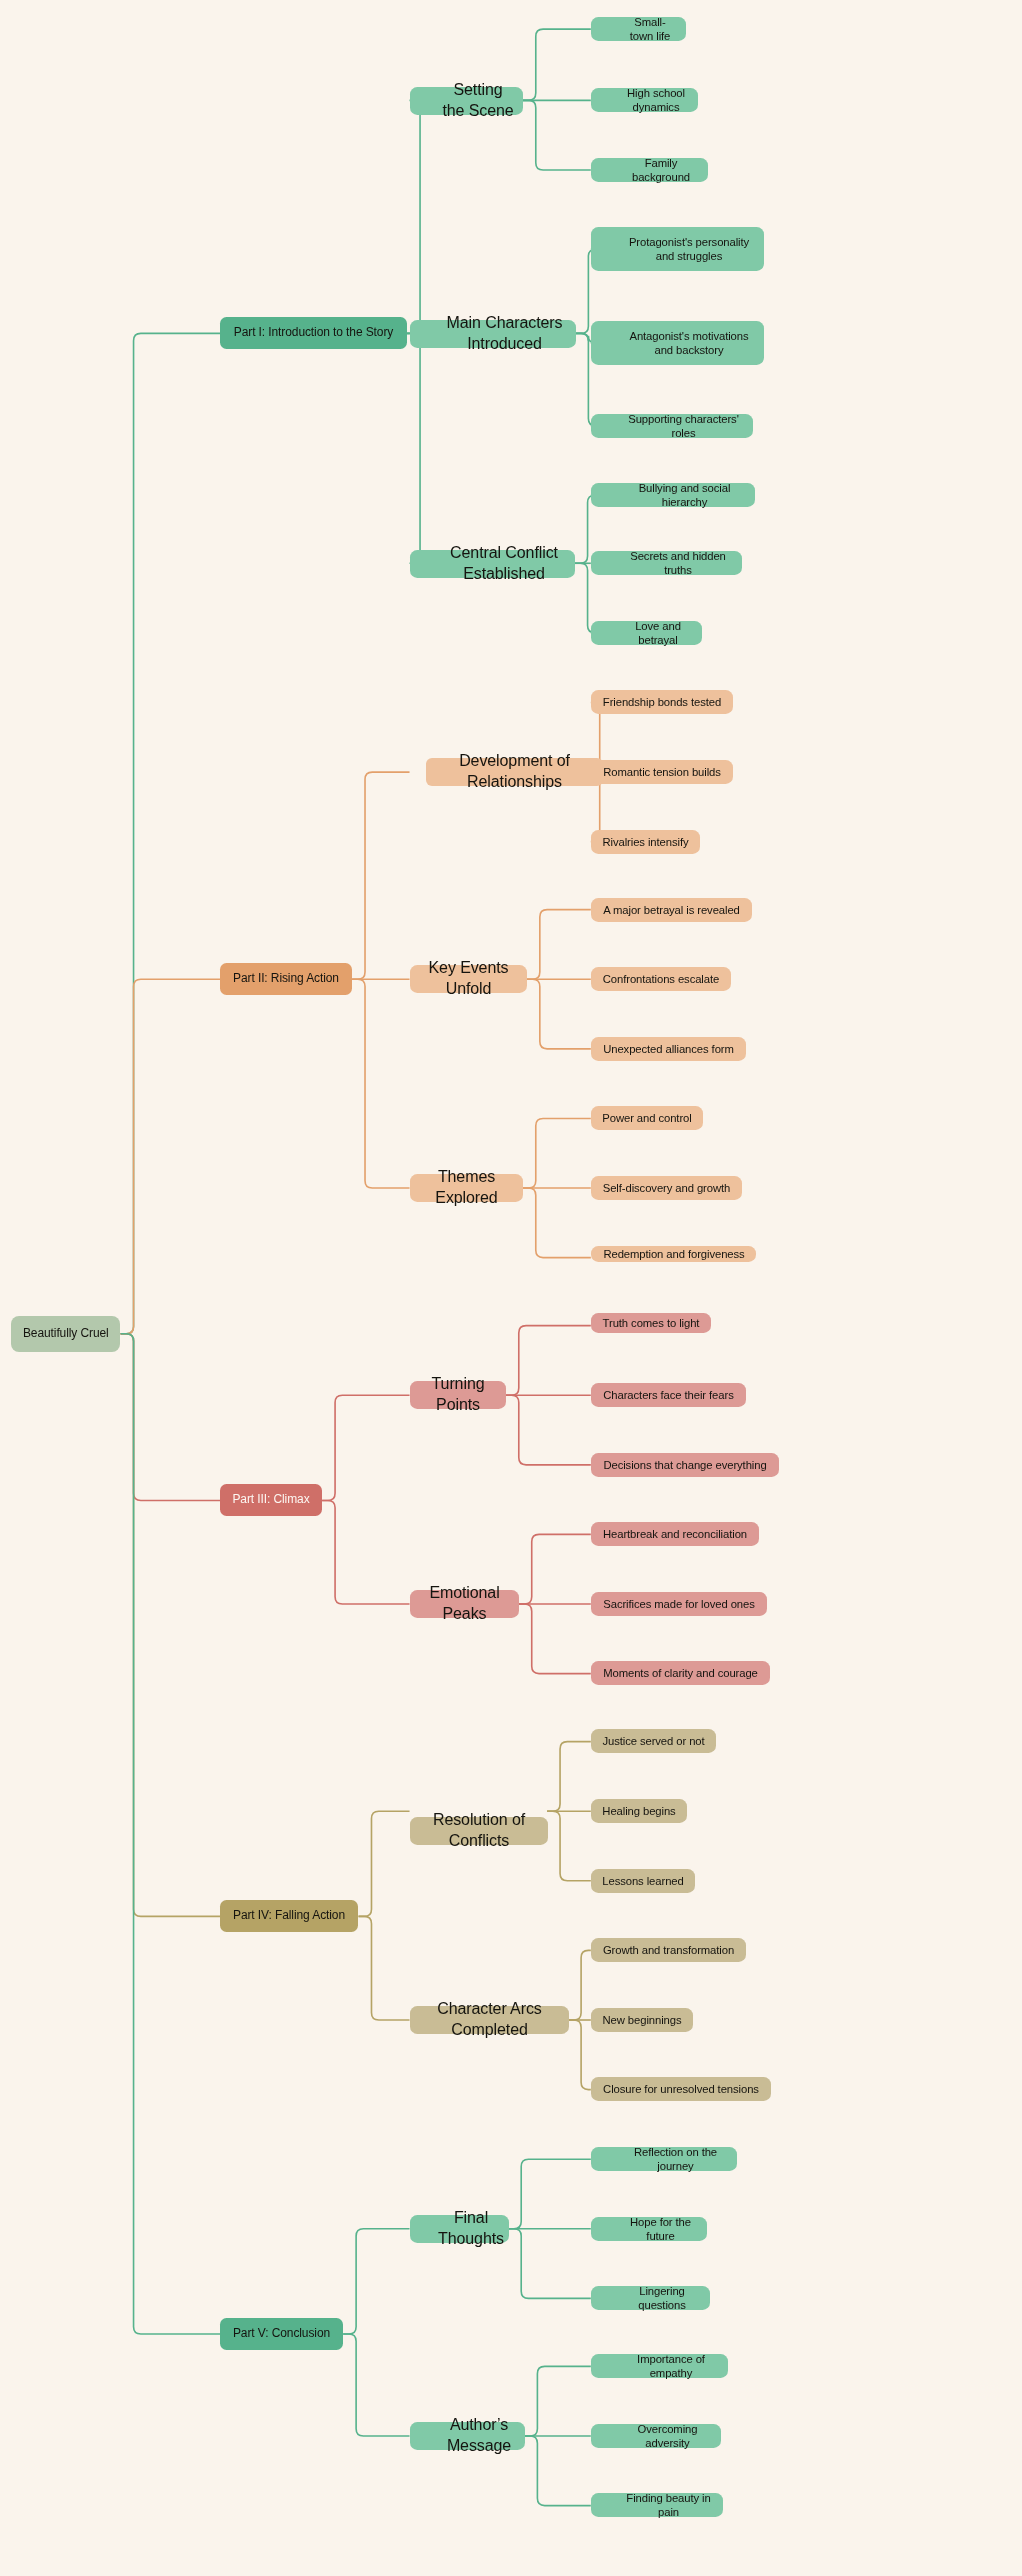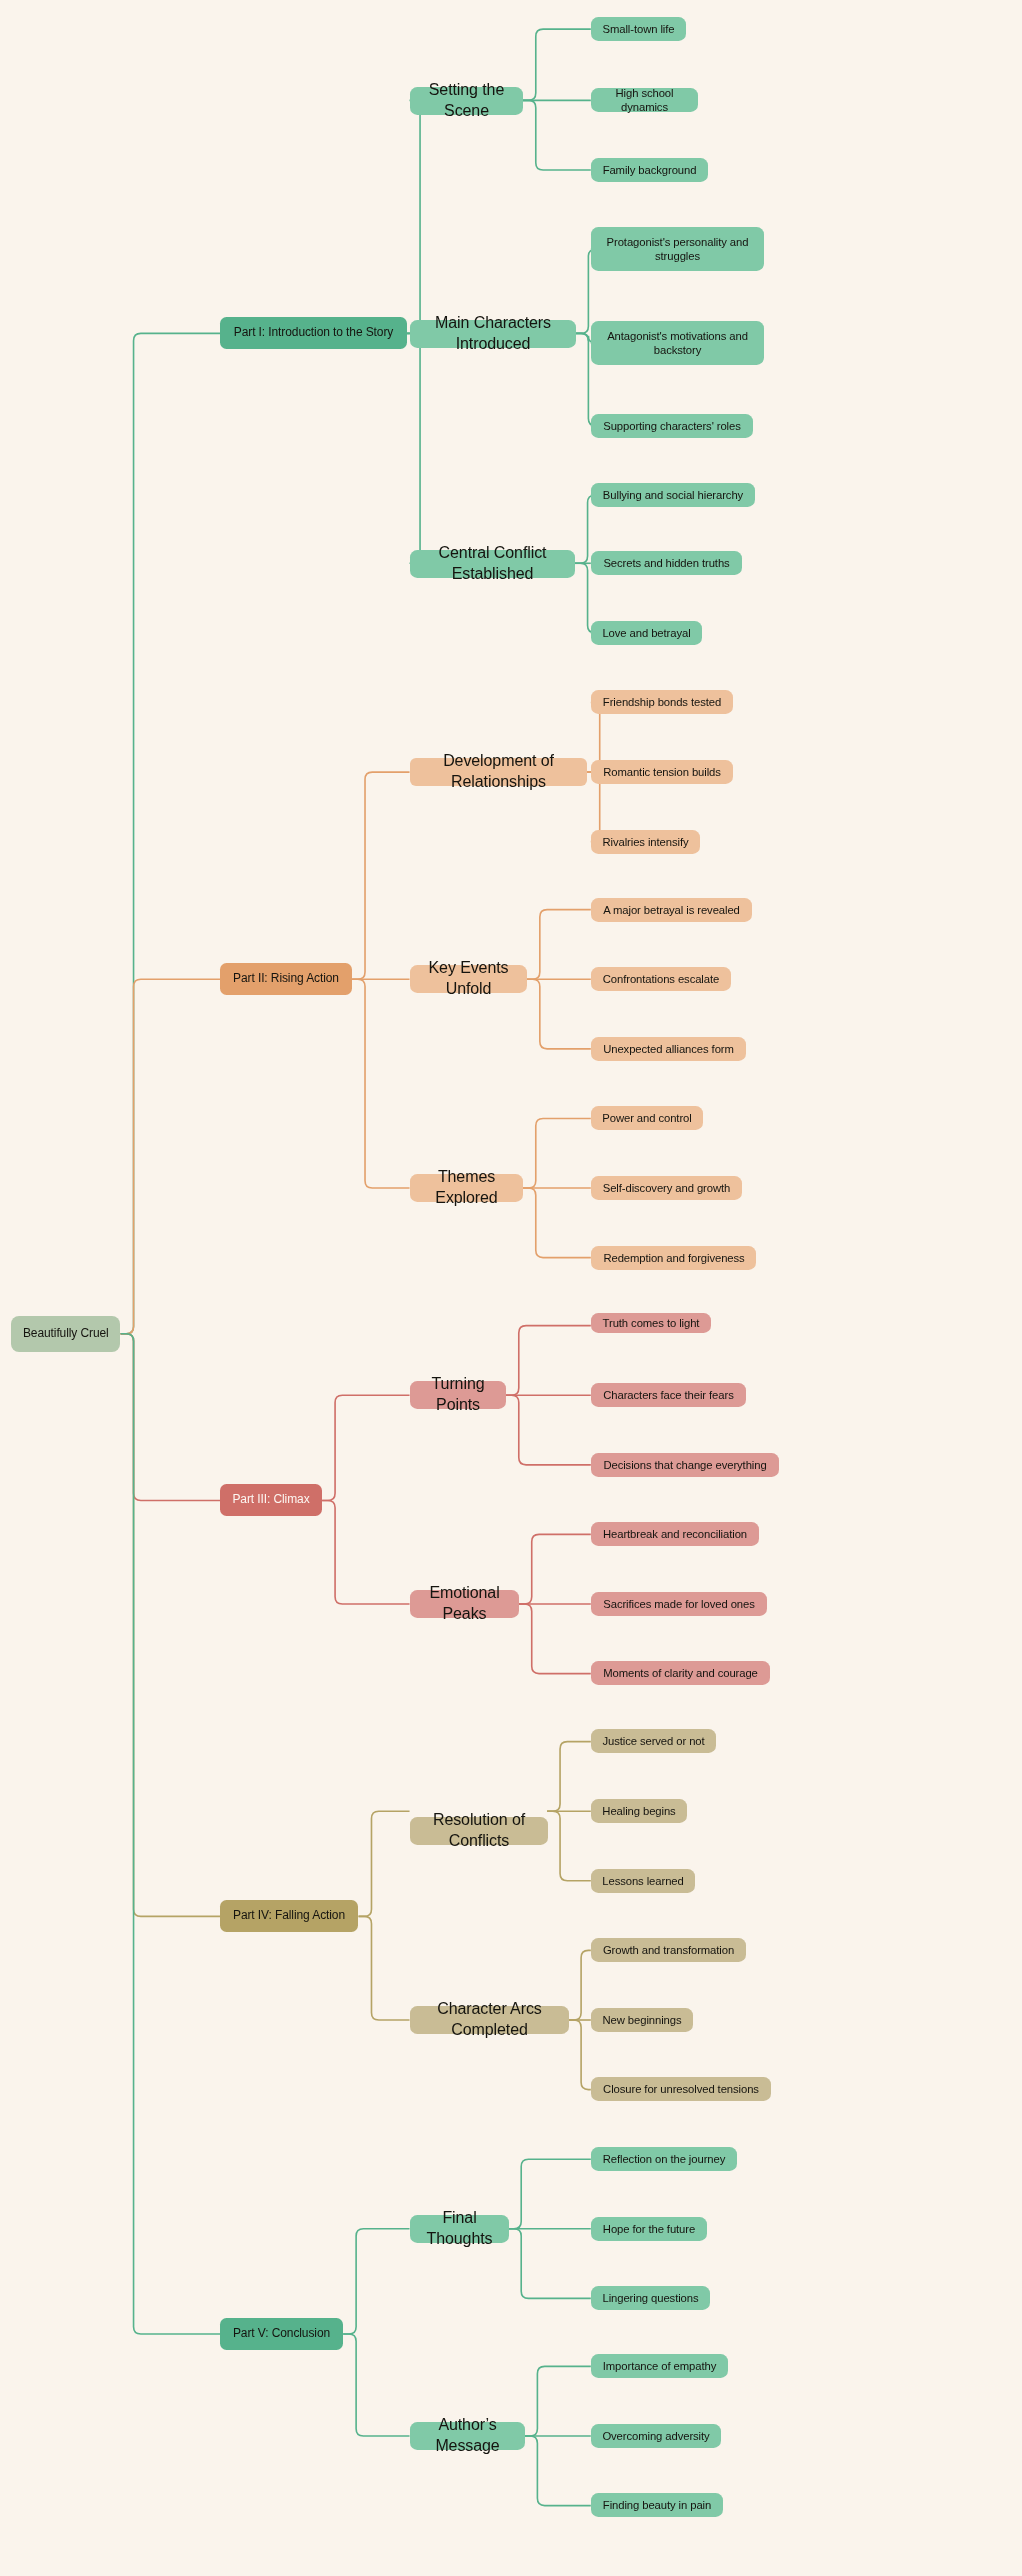--- a/index.html
+++ b/index.html
@@ -49,21 +49,21 @@
     border-radius: 6.5px;
   }
   .node.l2 {
     font-size: 16px;
   }
   .node.l3 {
     font-size: 11.3px;
   }
   
   .g-main  { background: #56b28c; }
-  .g-sub   { background: #80c9a7; }
+  .g-sub   { background: #80c9a7; padding-left: 32px; }
   .o-main  { background: #e3a06b; }
   .o-sub   { background: #eec19c; }
   .r-main  { background: #cf6f68; color: #fdf7f2; }
   .r-sub   { background: #dd9a95; }
   .k-main  { background: #b5a365; }
   .k-sub   { background: #c9bc95; }
 </style>
 </head>
 <body>
 
@@ -161,21 +161,21 @@
     </div>
     <div class="node l3 g-sub" style="left: 591px; top: 551px; width: 151px; height: 24px;">
       <span>Secrets and hidden truths</span>
     </div>
     <div class="node l3 g-sub" style="left: 591px; top: 621px; width: 111px; height: 24px;">
       <span>Love and betrayal</span>
     </div>
     <div class="node l1 o-main" style="left: 220px; top: 963px; width: 132px; height: 32px;">
       <span>Part II: Rising Action</span>
     </div>
-    <div class="node l2 o-sub" style="left: 410px; top: 758px; width: 177px; height: 27.5px; border-radius: 6px;">
+    <div class="node l2 o-sub" style="left: 426px; top: 758px; width: 177px; height: 27.5px; border-radius: 6px;">
       <span>Development of Relationships</span>
     </div>
     <div class="node l3 o-sub" style="left: 591px; top: 690px; width: 142px; height: 24px;">
       <span>Friendship bonds tested</span>
     </div>
     <div class="node l3 o-sub" style="left: 591px; top: 760px; width: 142px; height: 24px;">
       <span>Romantic tension builds</span>
     </div>
     <div class="node l3 o-sub" style="left: 591px; top: 830px; width: 109px; height: 24px;">
       <span>Rivalries intensify</span>
@@ -194,21 +194,21 @@
     </div>
     <div class="node l2 o-sub" style="left: 410px; top: 1174px; width: 113px; height: 27.5px;">
       <span>Themes Explored</span>
     </div>
     <div class="node l3 o-sub" style="left: 591px; top: 1106px; width: 112px; height: 24px;">
       <span>Power and control</span>
     </div>
     <div class="node l3 o-sub" style="left: 591px; top: 1176px; width: 151px; height: 24px;">
       <span>Self-discovery and growth</span>
     </div>
-    <div class="node l3 o-sub" style="left: 591px; top: 1246px; width: 165px; height: 24px; padding-left: 10px;">
+    <div class="node l3 o-sub" style="left: 591px; top: 1246px; width: 165px; height: 16px; padding-left: 10px;">
       <span>Redemption and forgiveness</span>
     </div>
     <div class="node l1 r-main" style="left: 220px; top: 1484px; width: 102px; height: 32px;">
       <span>Part III: Climax</span>
     </div>
     <div class="node l2 r-sub" style="left: 410px; top: 1381px; width: 96px; height: 27.5px;">
       <span>Turning Points</span>
     </div>
     <div class="node l3 r-sub" style="left: 591px; top: 1313px; width: 120px; height: 20px;">
       <span>Truth comes to light</span>

